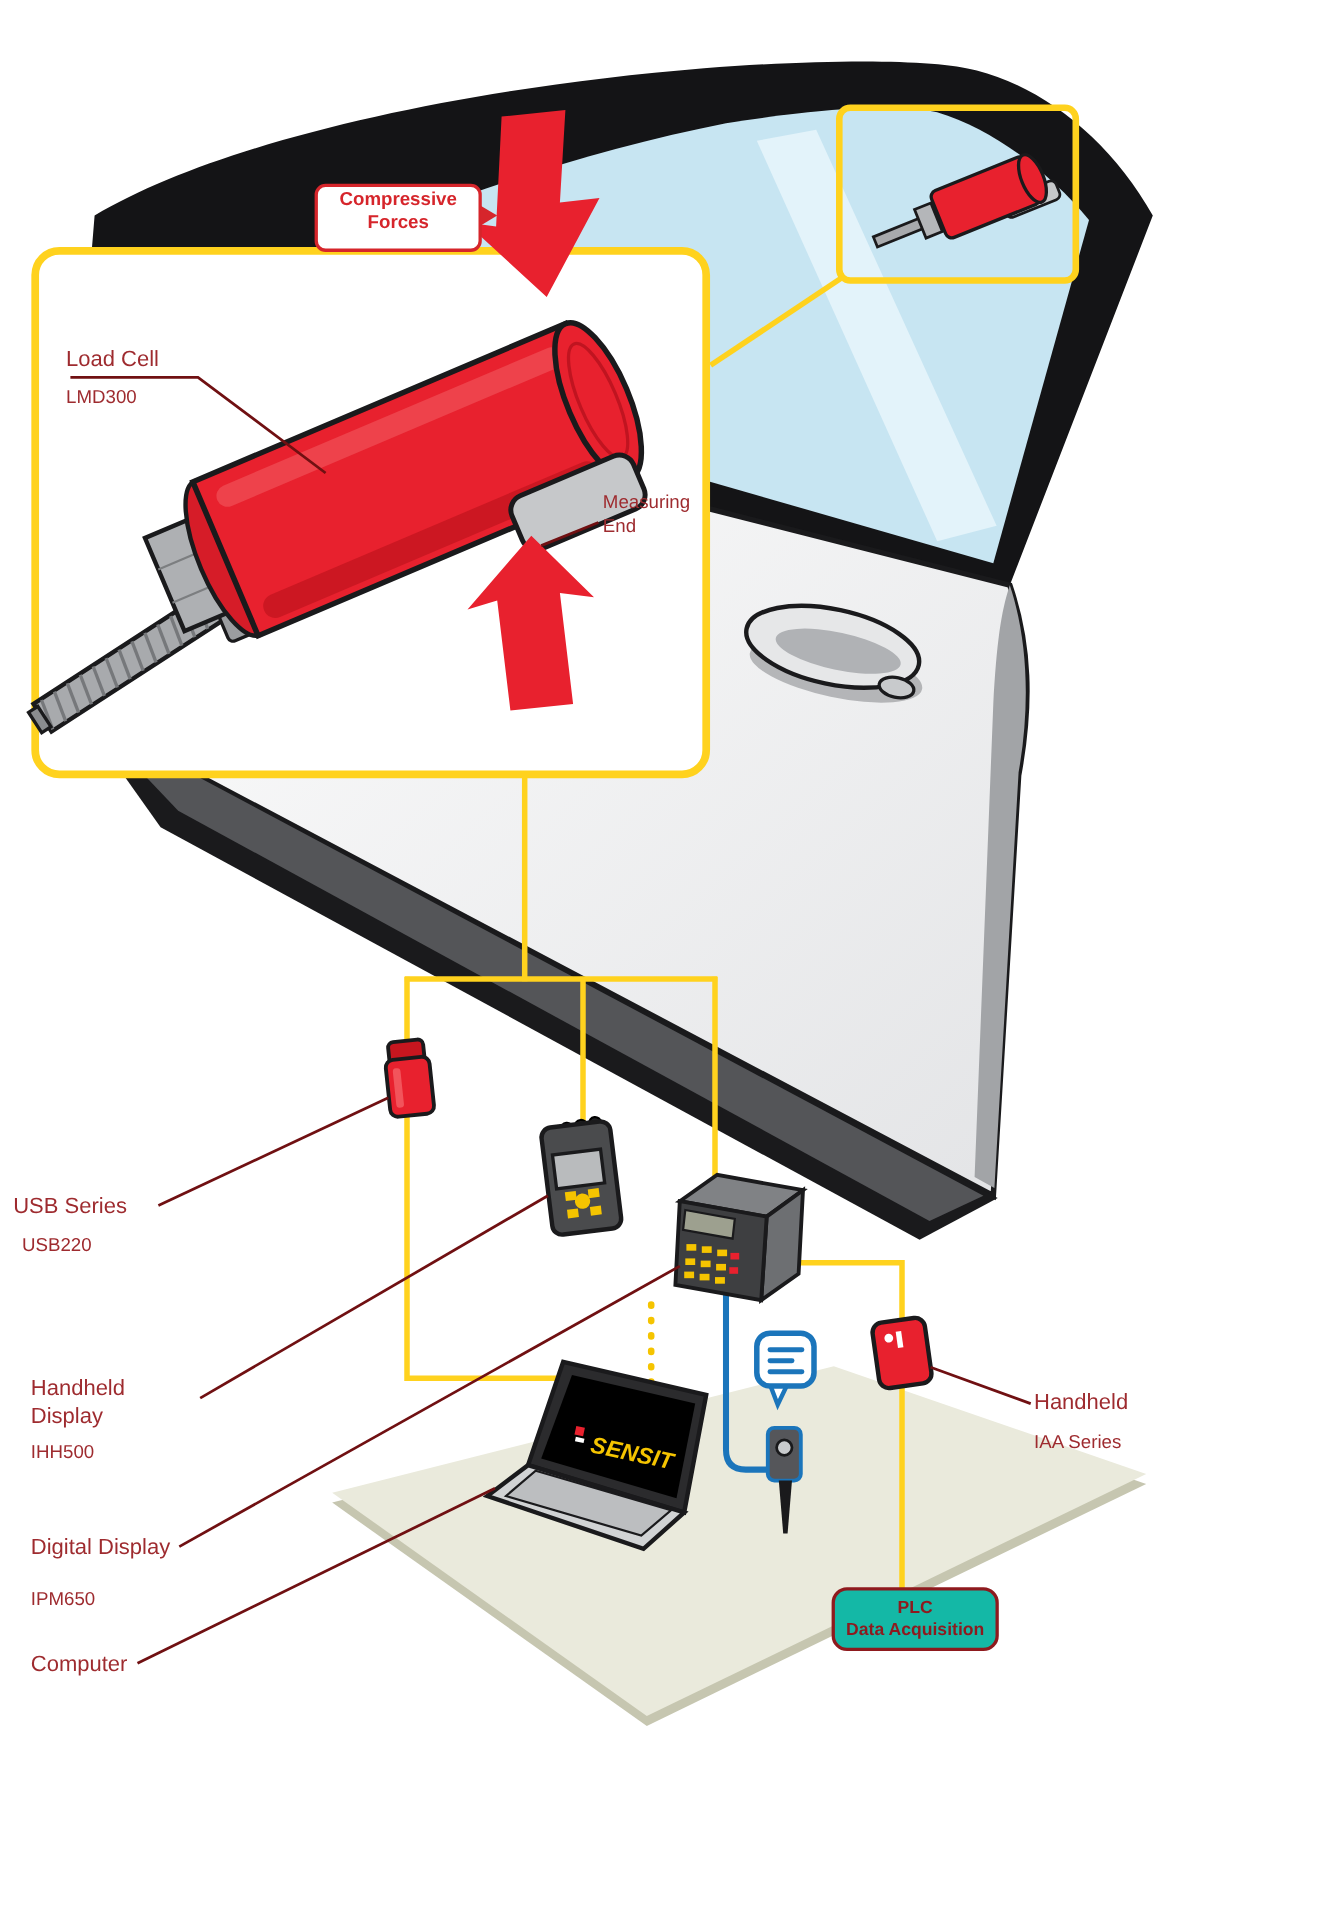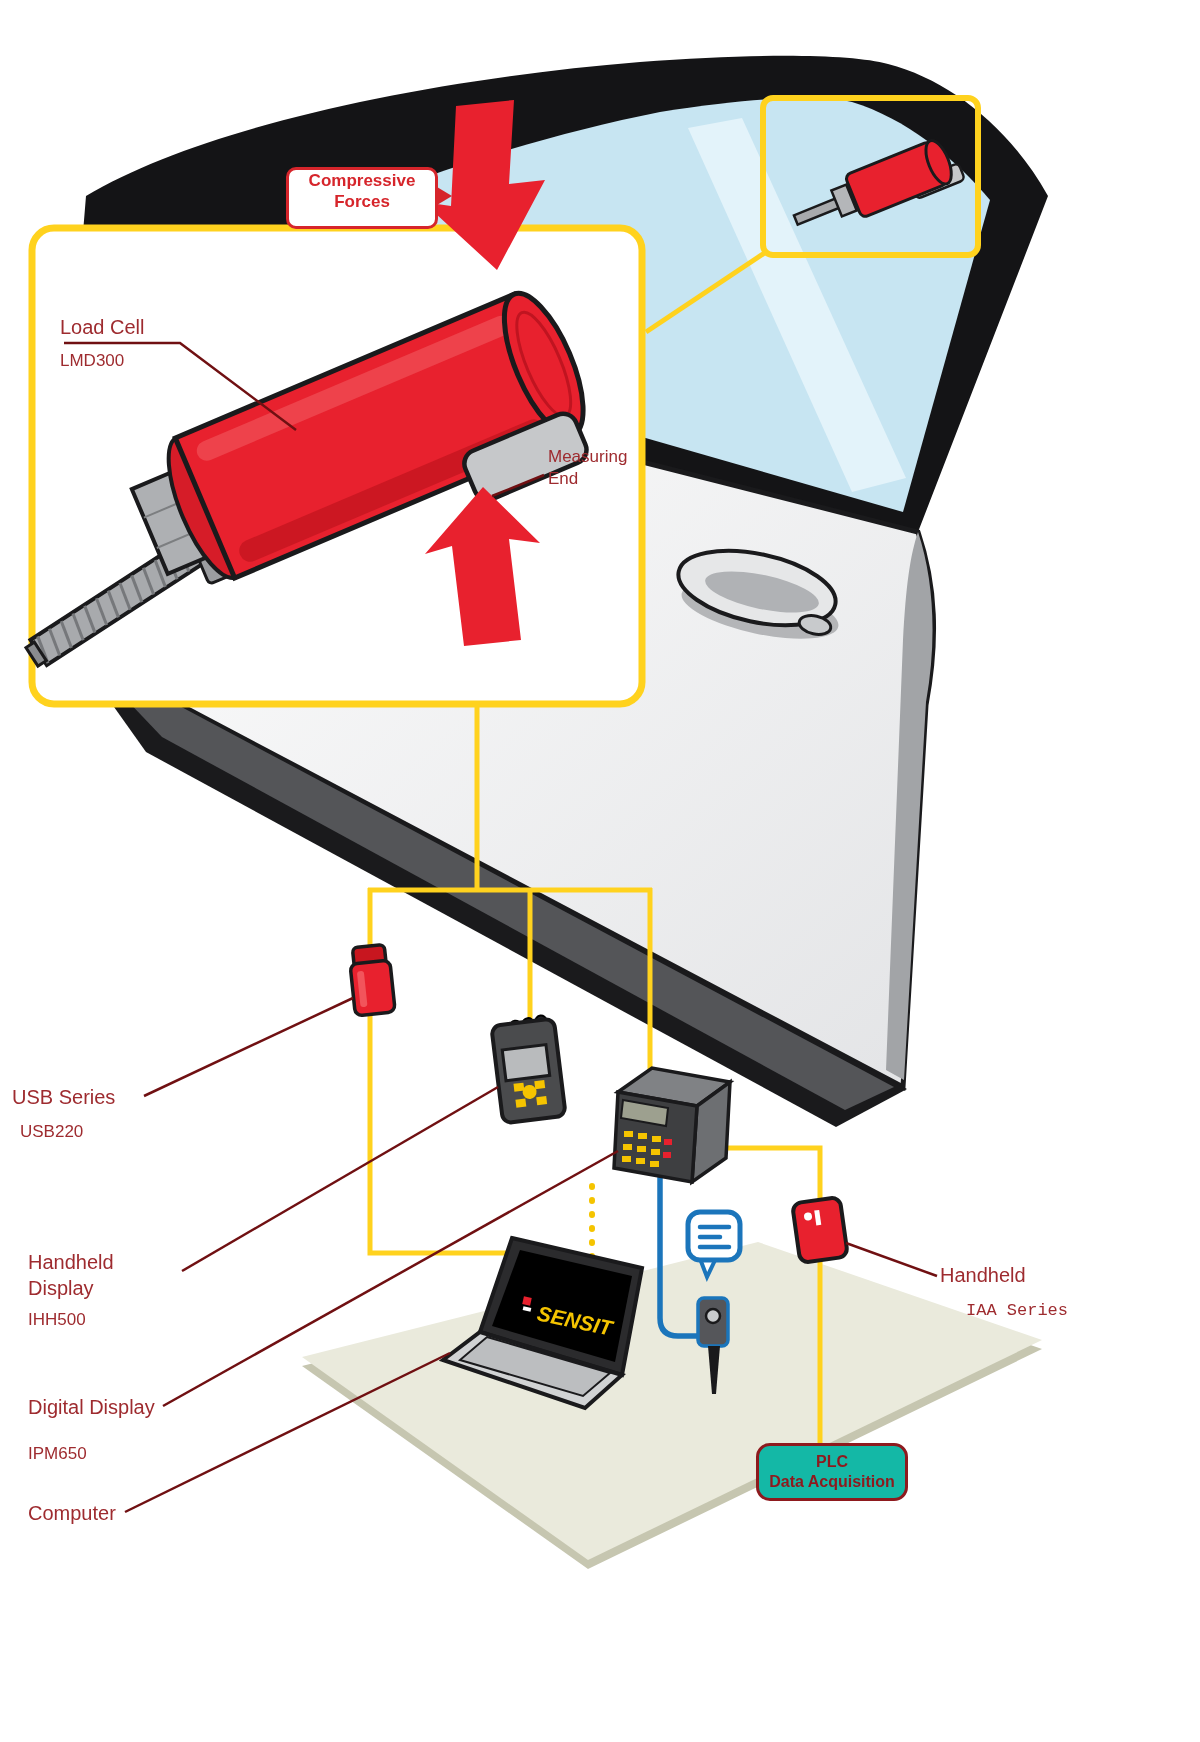--- a/index.html
+++ b/index.html
@@ -233,20 +233,20 @@
   <span>Display</span>
 </div>
 <div class="lbl t2" style="left:28px;top:1309px;">IHH500</div>
 
 <div class="lbl t1" style="left:28px;top:1394px;">Digital Display</div>
 <div class="lbl t2" style="left:28px;top:1431px;margin-top:12px;">IPM650</div>
 
 <div class="lbl t1" style="left:28px;top:1500px;">Computer</div>
 
 <div class="lbl t1" style="left:940px;top:1262px;">Handheld</div>
-<div class="lbl t2" style="left:966px;top:1300px;font-family:Liberation Mono, monospace;">IAA Series</div>
+<div class="lbl t2" style="left:940px;top:1300px;">IAA Series</div>
 
 <div class="plc-box two-line">
   <span>PLC</span>
   <span>Data Acquisition</span>
 </div>
 
 </div>
 
 </body></html>

